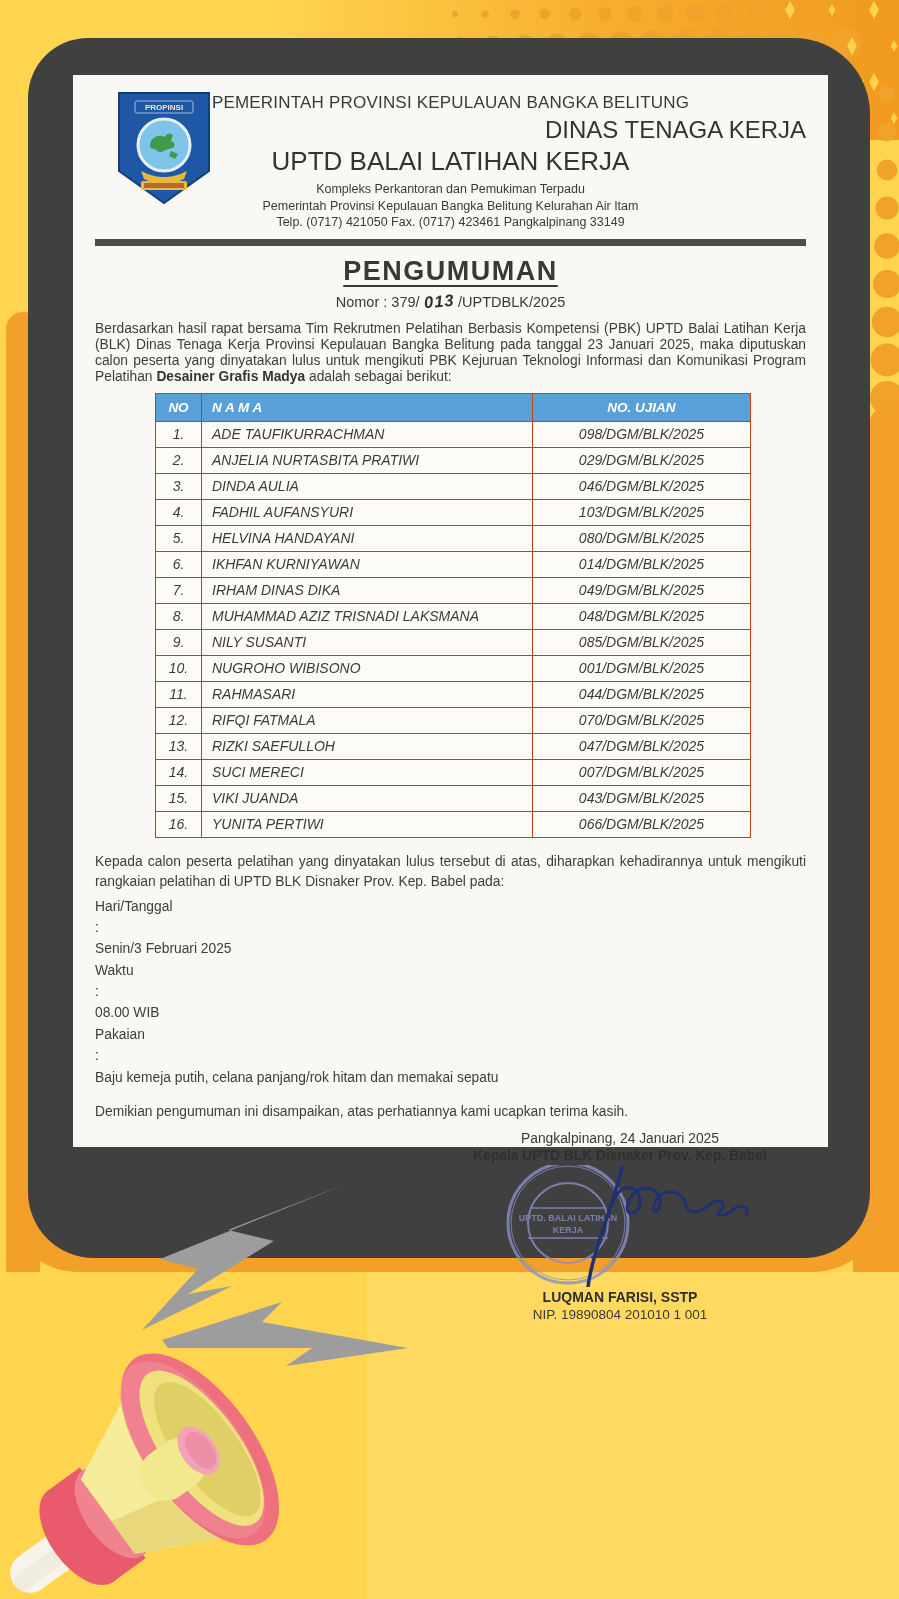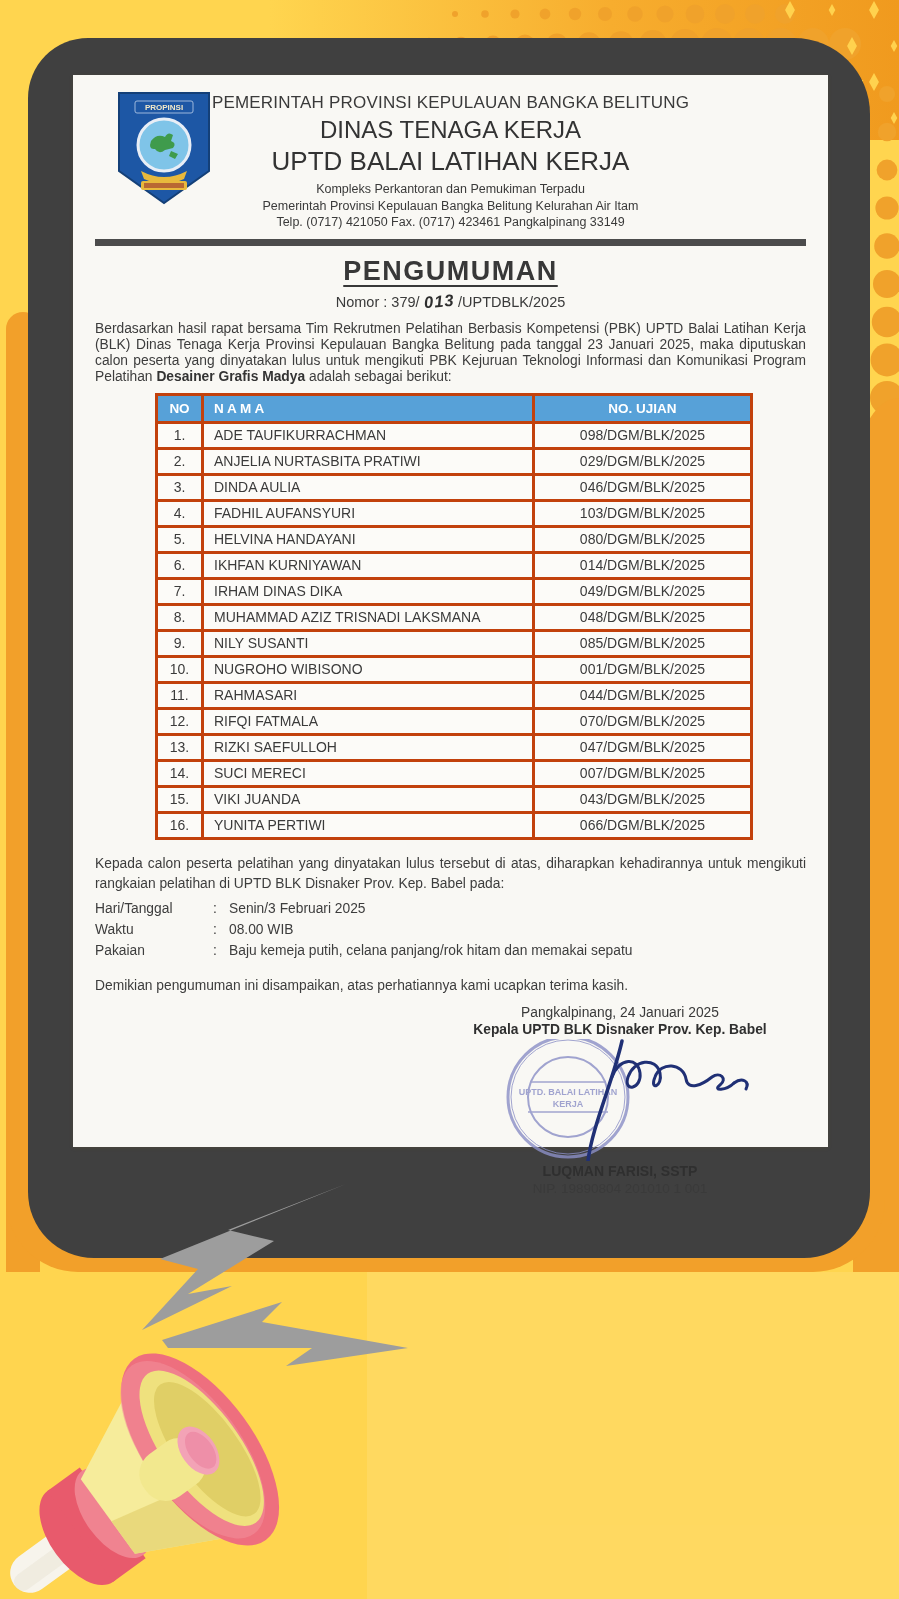--- a/index.html
+++ b/index.html
@@ -23,51 +23,51 @@
   
   .card { position:absolute; left:28px; top:38px; width:842px; height:1220px;
     background:#404040; border-radius:60px 76px 66px 66px; }
   .paper { position:absolute; left:45px; top:37px; width:755px; height:1072px;
     background:#F9F8F4; box-shadow:0 1px 4px rgba(120,100,40,.18);
     padding:14px 22px 0 22px; color:#3C3C3C; }
 
   
   .letterhead { position:relative; text-align:center; padding-top:4px; }
   .lh-line1 { font-size:17px; letter-spacing:.2px; color:#3a3a3a; }
-  .lh-line2 { font-size:24px; margin-top:3px; color:#333; }
+  .lh-line2 { font-size:24px; margin-top:3px; color:#333;text-align:right; }
   .lh-line3 { font-size:26px; margin-top:2px; color:#333; }
   .lh-addr  { font-size:12.5px; line-height:1.32; margin-top:4px; color:#3a3a3a; }
   .logo { position:absolute; left:16px; top:0; width:106px; height:118px; }
   .double-rule { margin-top:8px; height:3px;
     border-top:4px solid #4c4c4c; border-bottom:3px solid #4c4c4c; }
 
   .doc-title { text-align:center; margin-top:10px; font-size:27px; font-weight:bold;
     letter-spacing:1.5px; color:#383838; text-decoration:underline; text-underline-offset:5px; }
   .nomor { text-align:center; font-size:14.5px; margin-top:5px; color:#3a3a3a; }
   .nomor .hand { display:inline-block; font-style:italic; font-weight:bold; font-size:16.5px;
     transform:rotate(-5deg); letter-spacing:1px; color:#2e2e2e; padding:0 4px; }
 
   .intro { margin-top:10px; font-size:13.8px; line-height:1.16; text-align:justify;
     line-height:16px; color:#3d3d3d; }
   .intro b { color:#333; }
 
   
   table.results { border-collapse:collapse; margin:8px 0 0 60px; font-size:14px; }
-  table.results th, table.results td { border:3px solid #c2410c; }
+  table.results th, table.results td { border:1px solid #c2410c;font-style:italic; }
   table.results th { background:#57A1D8; color:#fff; font-weight:bold;
     font-size:13.5px; height:28px; }
   table.results td { height:26px; background:#fcfbf8; color:#3b3b3b; }
   .col-no   { width:46px;  text-align:center; }
   .col-name { width:331px; text-align:left; padding-left:10px; }
   .col-exam { width:218px; text-align:center; }
 
   .followup { margin-top:14px; font-size:13.8px; line-height:1.45;
     text-align:justify; color:#3d3d3d; }
   .details { margin-top:4px; font-size:13.8px; color:#3d3d3d; }
-  .detail-row { display:flex; line-height:1.55; }
+  .detail-row { display:flex; line-height:1.55;flex-direction:column; }
   .detail-label { width:118px; }
   .detail-colon { width:16px; }
   .closing { margin-top:16px; font-size:13.8px; color:#3d3d3d; }
 
   
   .sig-block { position:relative; width:352px; margin:12px 10px 0 auto;
     text-align:center; height:200px; }
   .sig-date { font-size:13.8px; color:#3a3a3a; }
   .sig-title { font-size:13.8px; font-weight:bold; color:#2f2f2f; margin-top:2px; }
   .sig-art { position:absolute; left:6px; top:34px; width:330px; height:122px; }

